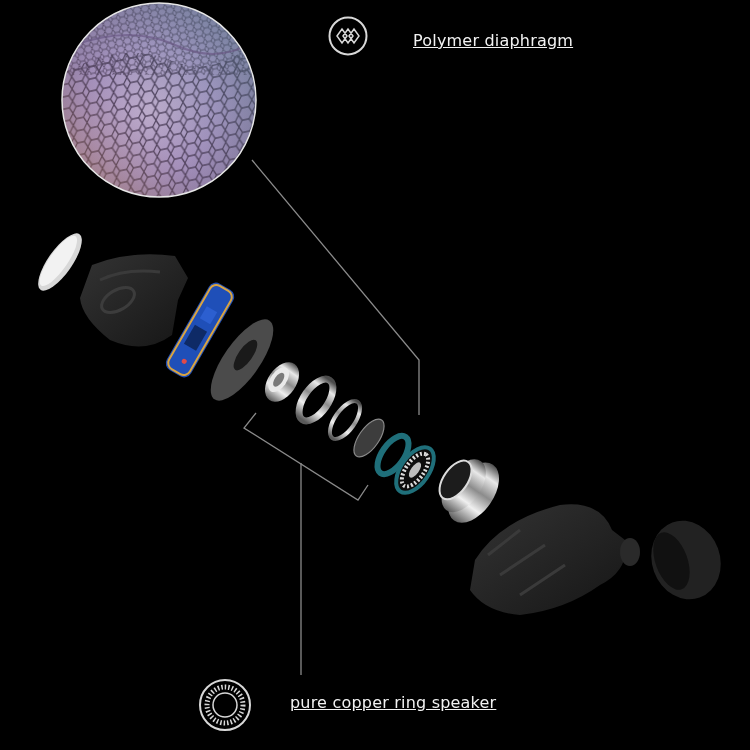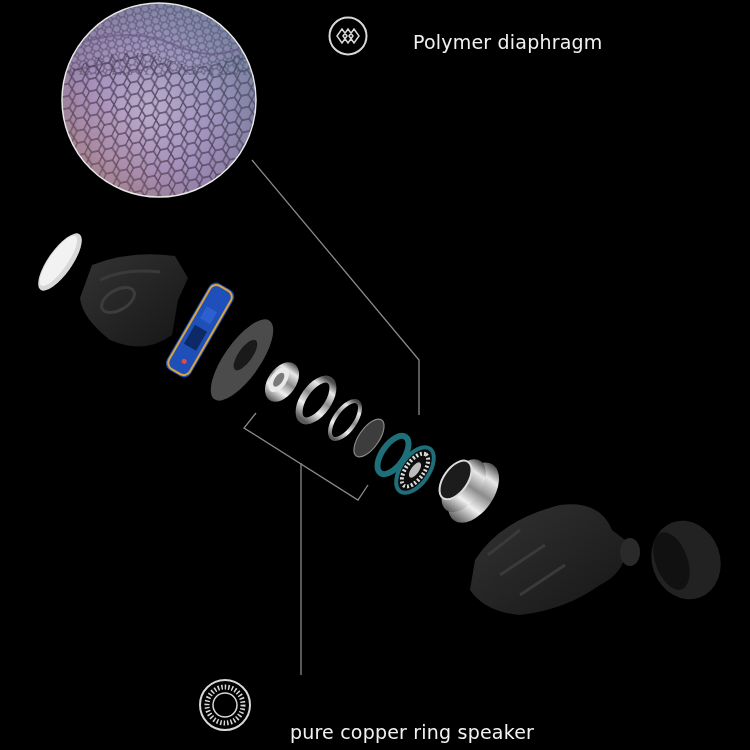--- a/index.html
+++ b/index.html
@@ -1,18 +1,18 @@
 <!DOCTYPE html>
 <html><head>
 <meta charset="utf-8">
 <style>
   html, body { margin:0; padding:0; background:#000; }
   body { width:750px; height:750px; position:relative; overflow:hidden; font-family:"DejaVu Sans", "Liberation Sans", sans-serif; }
   .canvas { position:absolute; left:0; top:0; width:750px; height:750px; background:#000; }
-  .label { position:absolute; color:#f2f2f2; font-size:19px; letter-spacing:0.2px; white-space:nowrap; }
+  .label { position:absolute; color:#f2f2f2; font-size:16px; letter-spacing:0.2px; white-space:nowrap;text-decoration:underline; }
   .icon { position:absolute; }
   svg { display:block; }
 </style>
 </head>
 <body>
 
 <div class="canvas">
 
   <svg width="750" height="750" viewBox="0 0 750 750">
     <defs>
@@ -136,15 +136,15 @@
   </div>
   <div class="label" style="left:413px;top:31px;">Polymer diaphragm</div>
 
   <div class="icon" style="left:198px;top:678px;">
     <svg width="54" height="54" viewBox="0 0 54 54">
       <circle cx="27" cy="27" r="25" fill="none" stroke="#d8d8d8" stroke-width="2"></circle>
       <circle cx="27" cy="27" r="18" fill="none" stroke="#d8d8d8" stroke-width="5" stroke-dasharray="1.5 2"></circle>
       <circle cx="27" cy="27" r="12" fill="none" stroke="#d8d8d8" stroke-width="1.5"></circle>
     </svg>
   </div>
-  <div class="label" style="left:290px;top:693px;margin-top:28px;">pure copper ring speaker</div>
+  <div class="label" style="left:290px;top:693px;">pure copper ring speaker</div>
 
 </div>
 
 </body></html>

